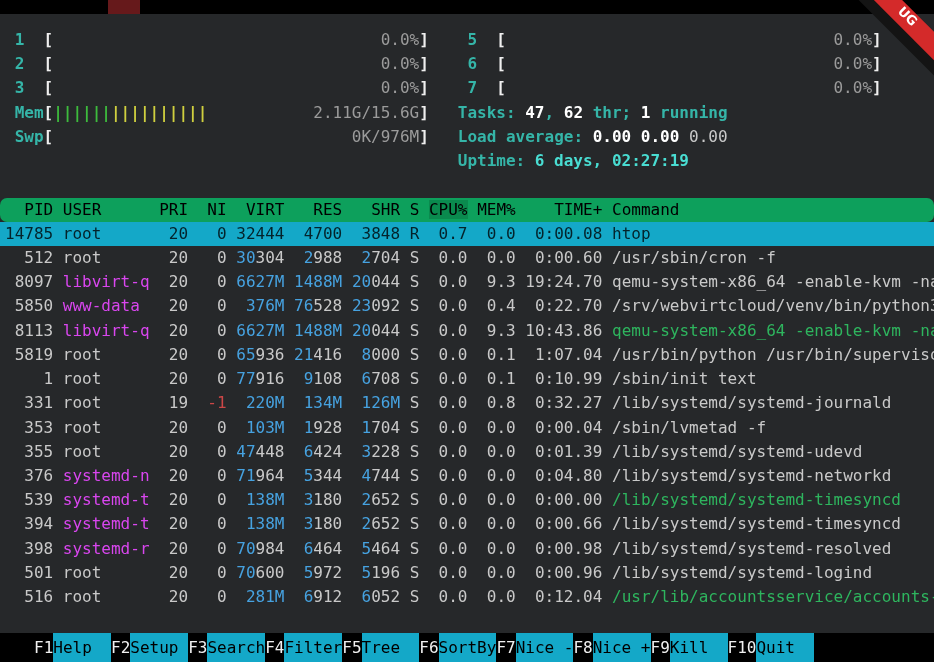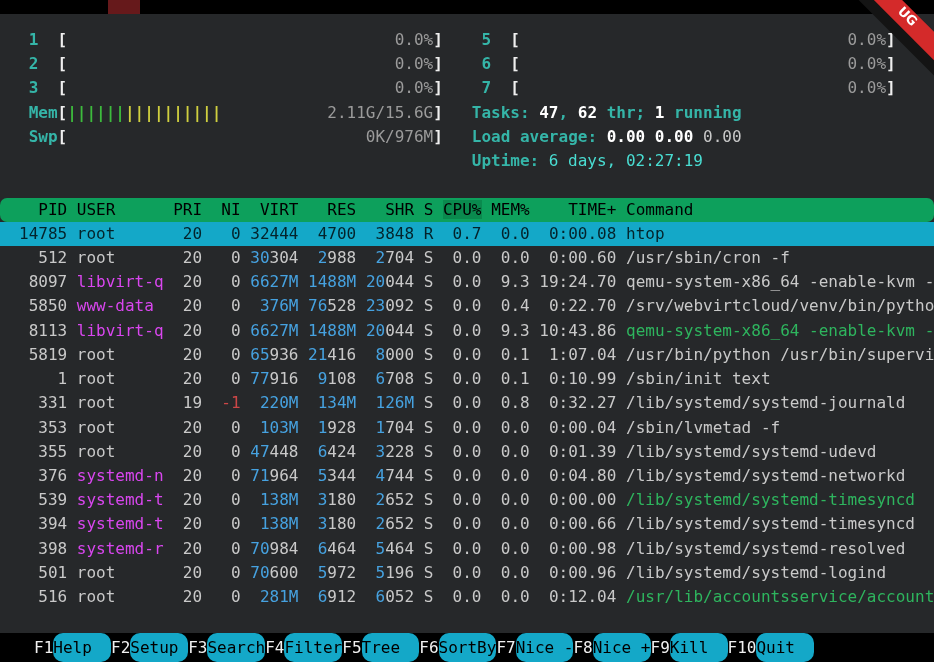--- a/index.html
+++ b/index.html
@@ -2,32 +2,32 @@
 <html><head>
 <meta charset="utf-8">
 <style>
   html,body{margin:0;padding:0;background:#000;}
   .screen{
     position:relative;width:934px;height:662px;background:#26282a;
     font-family:"DejaVu Sans Mono","Liberation Mono",monospace;
     font-size:16px;overflow:hidden;
   }
   .content{position:absolute;top:28px;left:0;width:100%;z-index:1;}
-  .line{height:24.23px;line-height:24.23px;white-space:pre;padding-left:19px;color:#c9c9c9;overflow:hidden;}
+  .line{height:24.23px;line-height:24.23px;white-space:pre;padding-left:5px;color:#c9c9c9;overflow:hidden;}
   .hdr{background:#0da05c;border-radius:7px;}
   .hdr span{color:#000;}
   .hdr .sort{background:#0a8a4e;}
   .prow{background:transparent;}
   .row-selected{background:#14a8c8;}
   .row-selected span{color:#04232b !important;font-weight:normal !important;}
   .c-label{color:#35b5a8;font-weight:bold;}
   .c-bold{color:#ffffff;font-weight:bold;}
   .c-br{color:#efefef;font-weight:bold;}
   .c-dim{color:#9b9b9b;}
-  .c-uptime{color:#49ddd2;font-weight:normal;}
+  .c-uptime{color:#49ddd2;font-weight:bold;}
   .c-cyan-num{color:#46a2e0;}
   .c-red{color:#cc4747;}
   .c-green{color:#2eb55e;}
   .c-gray-user{color:#d946ef;}
   .bar-green{color:#3dbb3d;font-weight:bold;}
   .bar-yellow{color:#cfcf3f;font-weight:bold;}
   .topstrip{position:absolute;top:0;left:0;width:100%;height:14px;background:#000;z-index:5;}
   .red-fragment{position:absolute;left:108px;top:0;width:32px;height:14px;background:#66191b;}
   .ribbon-shadow{
     position:absolute;top:12px;right:-38px;width:140px;height:26px;background:#141414;
@@ -37,21 +37,21 @@
     position:absolute;top:8px;right:-32px;width:120px;height:20px;background:#d42a2a;
     transform:rotate(45deg);z-index:7;text-align:center;line-height:20px;
     color:#fff;font:bold 13px "DejaVu Sans","Liberation Sans",sans-serif;
   }
   .fbar{
     position:absolute;bottom:0;left:0;width:100%;height:29px;background:#000;
     display:flex;align-items:stretch;line-height:29px;white-space:pre;z-index:2;padding-left:34px;
   }
   .fitem{display:inline-flex;}
   .fkey{color:#f0f0f0;}
-  .flabel{background:#14a8c8;color:#000;border-radius:10px;}
+  .flabel{background:#14a8c8;color:#000;}
   .ffill{flex:1;background:#000;}
 </style>
 </head>
 <body>
 
 <div class="screen">
   <div class="content" id="content">
       <div class="line"><span> <span class="c-label">1</span>  <span class="c-br">[</span>                                  <span class="c-dim">0.0%</span><span class="c-br">]</span></span>   <span> <span class="c-label">5</span>  <span class="c-br">[</span>                                  <span class="c-dim">0.0%</span><span class="c-br">]</span></span></div>
       <div class="line"><span> <span class="c-label">2</span>  <span class="c-br">[</span>                                  <span class="c-dim">0.0%</span><span class="c-br">]</span></span>   <span> <span class="c-label">6</span>  <span class="c-br">[</span>                                  <span class="c-dim">0.0%</span><span class="c-br">]</span></span></div>
       <div class="line"><span> <span class="c-label">3</span>  <span class="c-br">[</span>                                  <span class="c-dim">0.0%</span><span class="c-br">]</span></span>   <span> <span class="c-label">7</span>  <span class="c-br">[</span>                                  <span class="c-dim">0.0%</span><span class="c-br">]</span></span></div>

